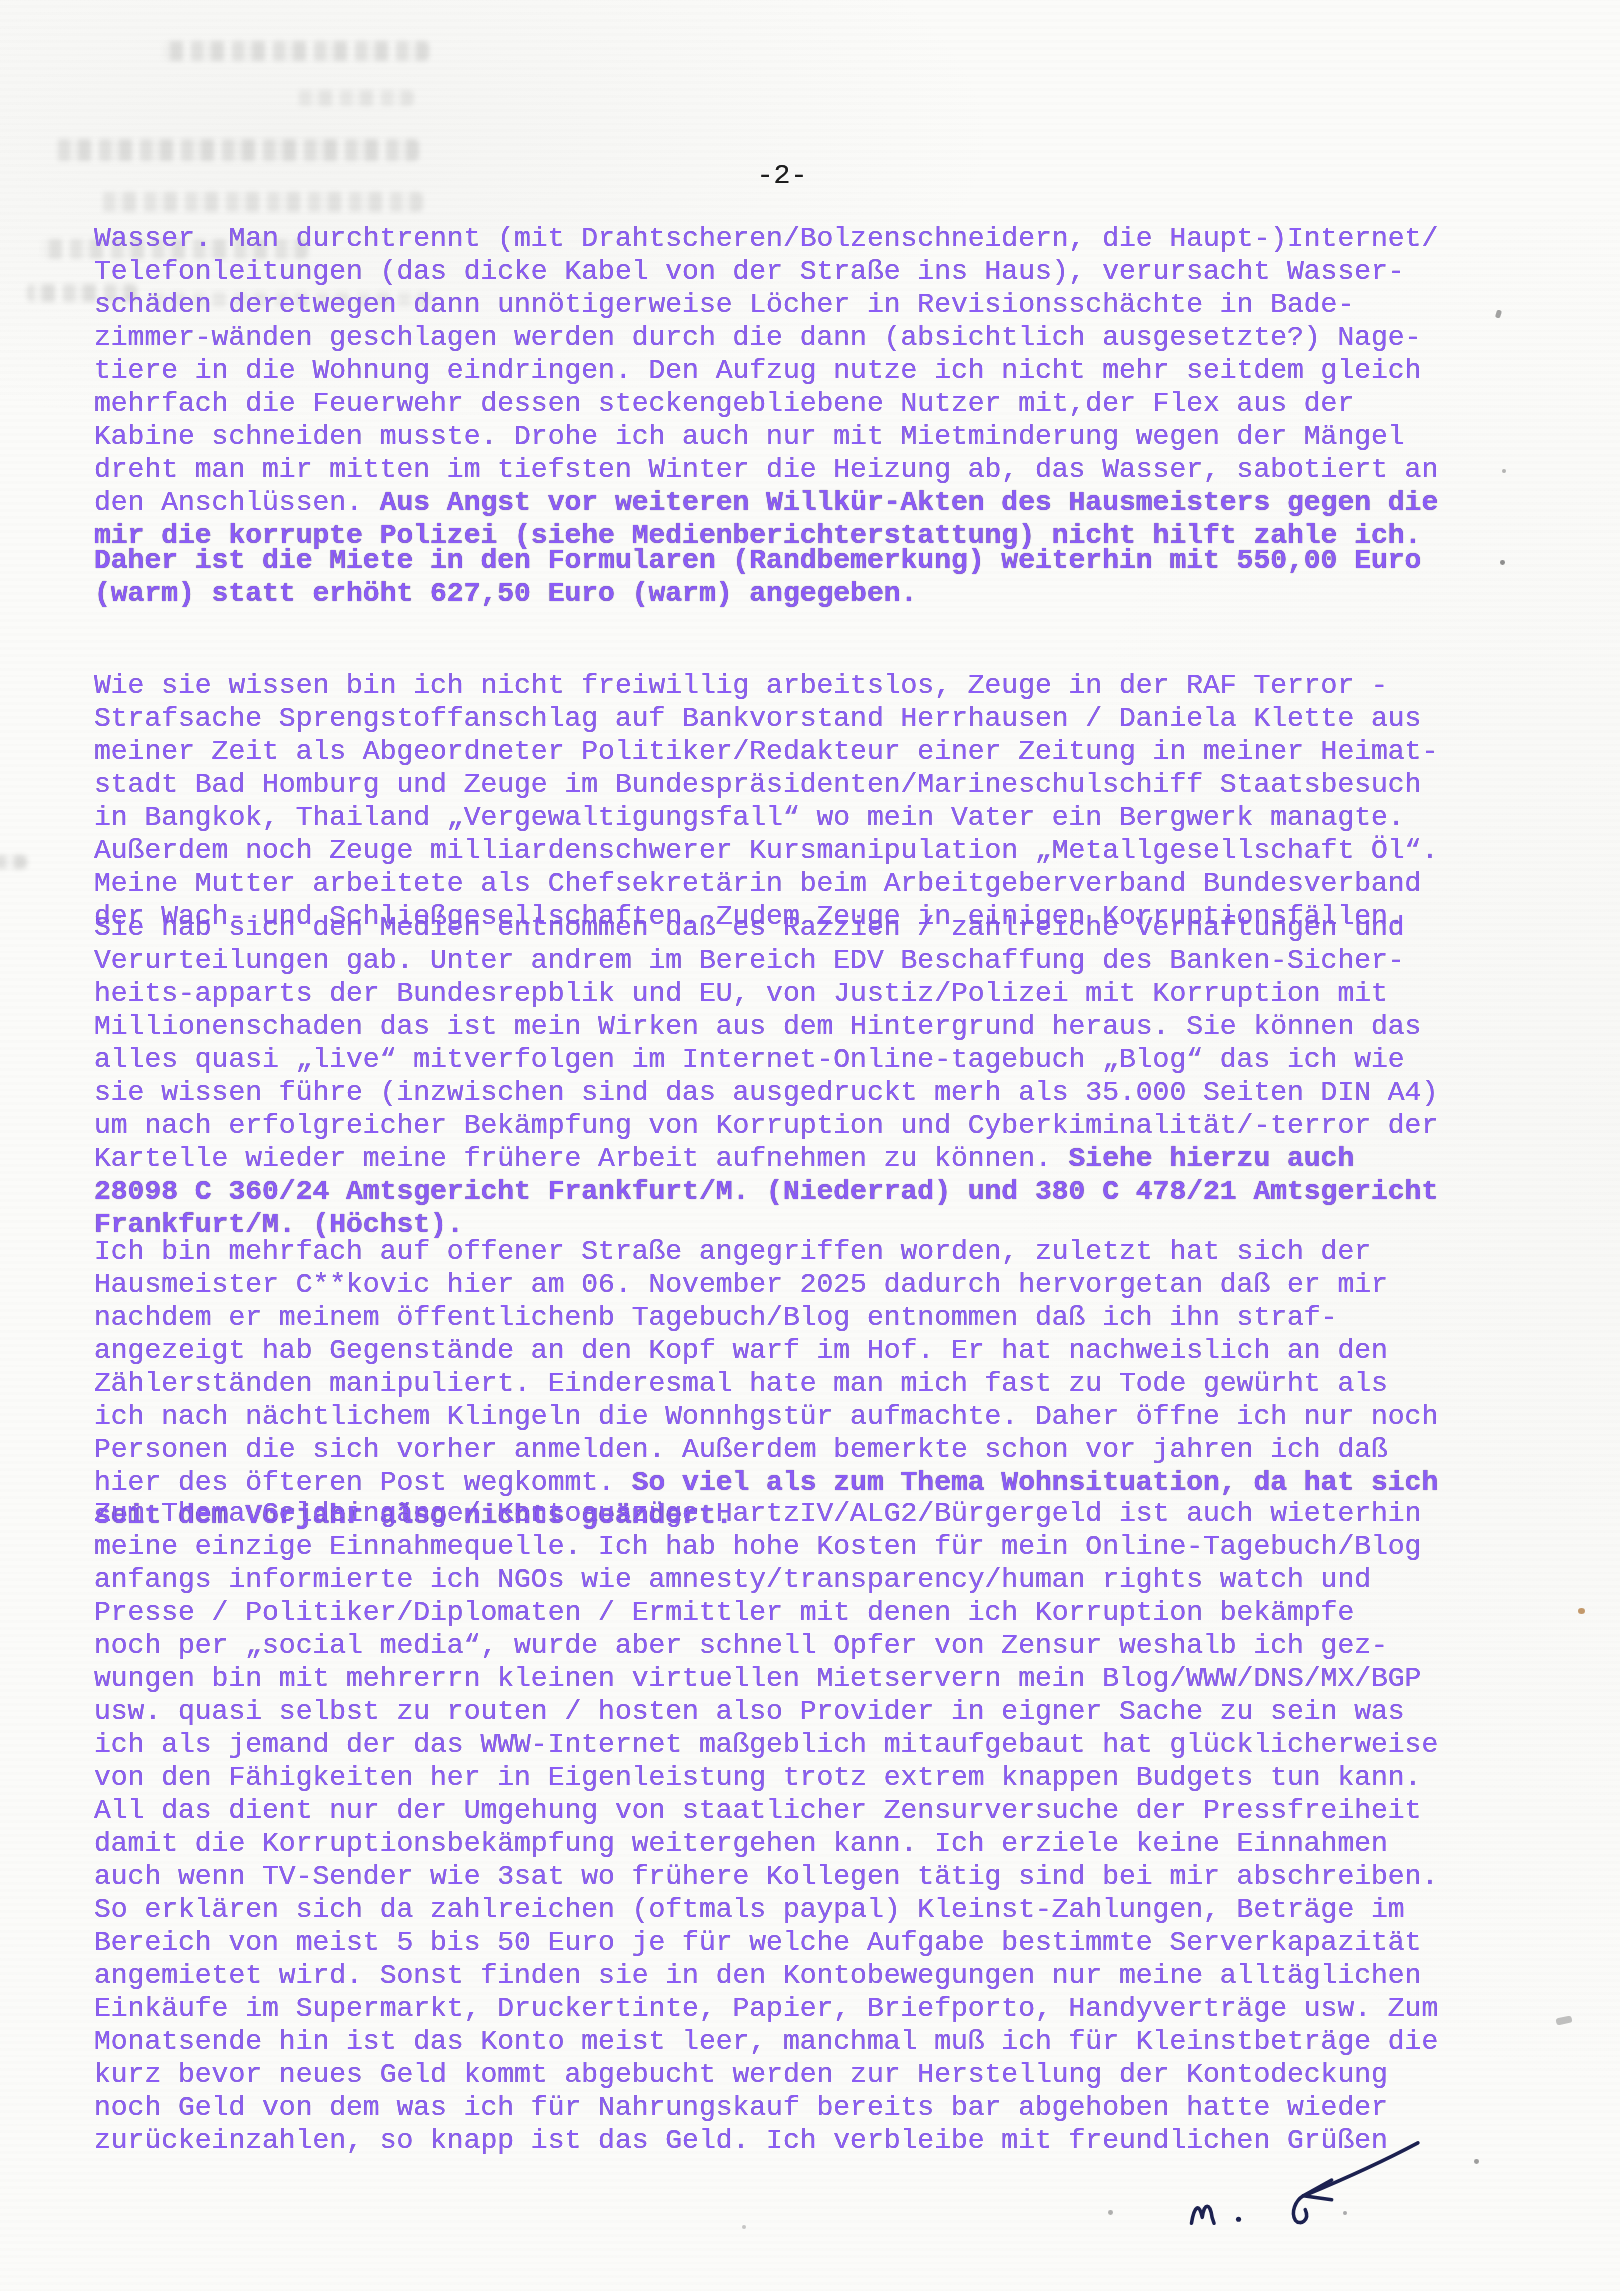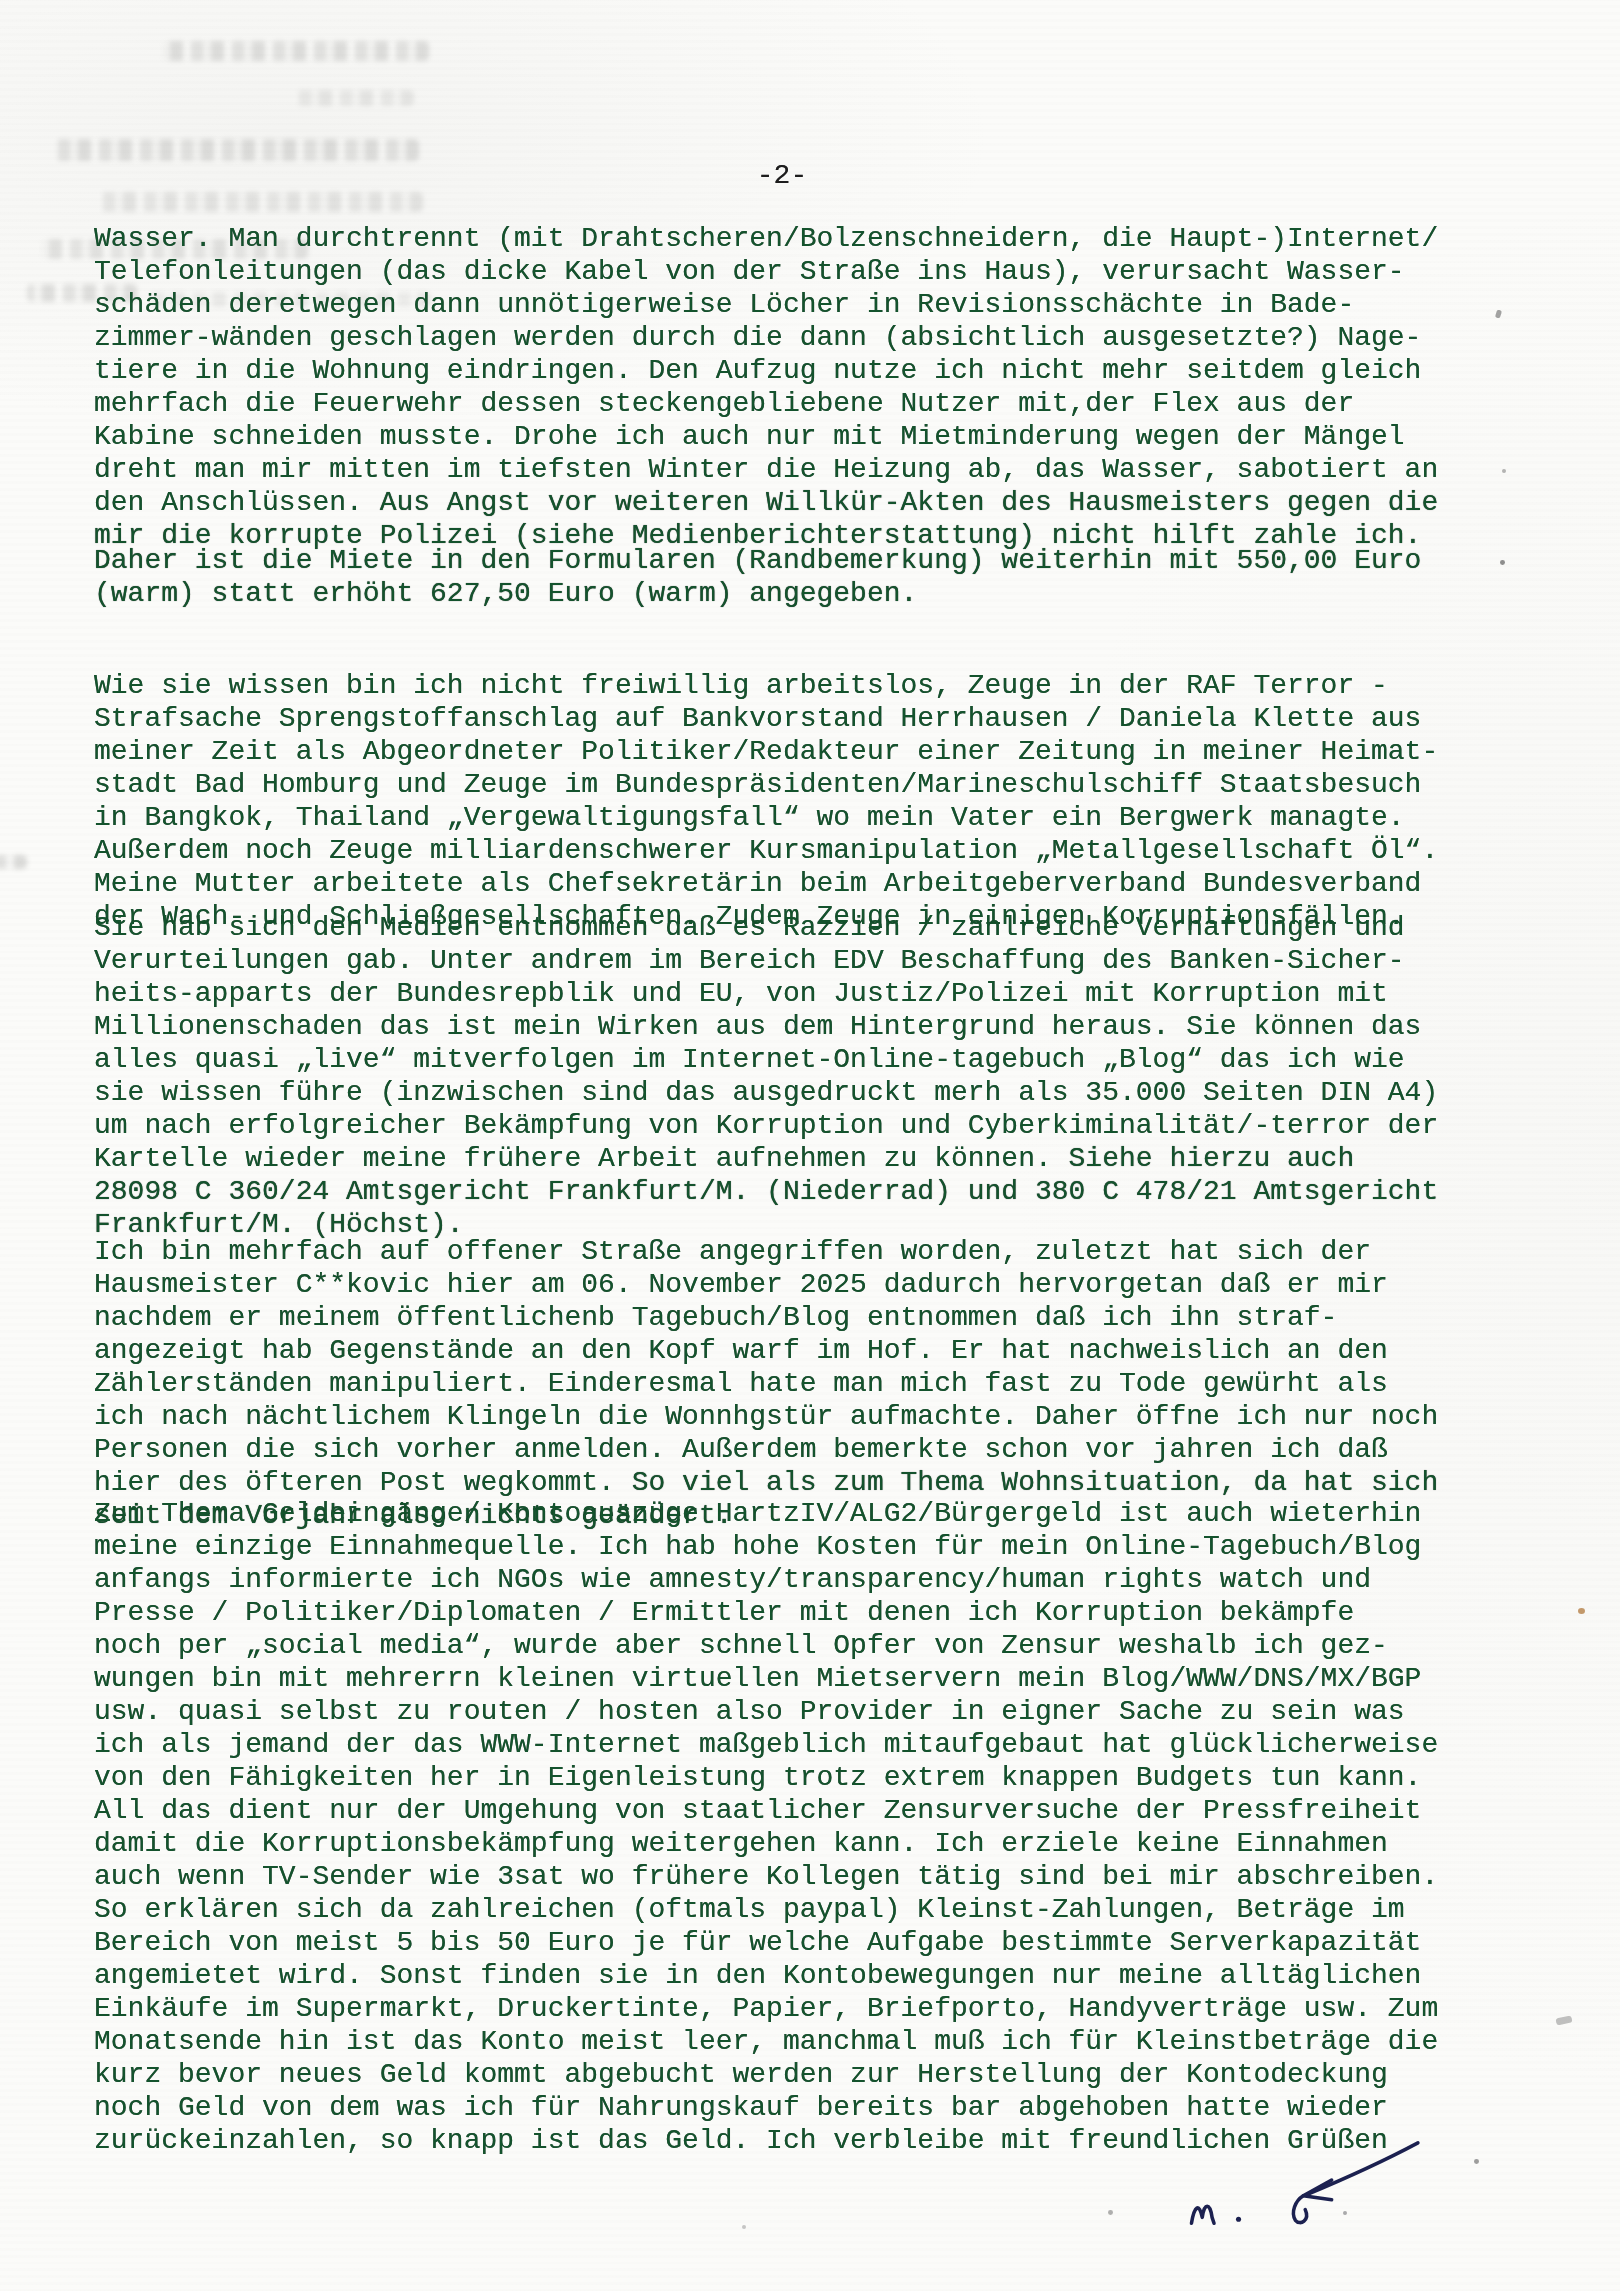--- a/index.html
+++ b/index.html
@@ -16,26 +16,26 @@
       radial-gradient(882px 1372px at 100% 50%, rgba(200,200,196,0.07), transparent 70%),
       repeating-linear-gradient(0deg, rgba(120,120,118,0.015) 0 2.9px, transparent 2.9px 6.9px);
   }
   .page-number{
     position:absolute;top:160px;left:94px;width:1376px;
     text-align:center;font-size:28px;color:#1d1d1d;
     text-shadow:0 0 0.6px rgba(20,20,20,0.65);
   }
   .para{
     position:absolute;left:94px;width:1404px;
-    font-size:28px;line-height:33px;color:#14532d;
+    font-size:28px;line-height:33px;color:#8b5cf6;
     white-space:pre-wrap;
     text-shadow:0 0 0.6px rgba(20,20,20,0.65);
   }
   .run{font-weight:normal;}
-  .run.bold{font-weight:normal;text-shadow:0 0 0.8px rgba(10,10,10,0.8);margin-top:13px;}
+  .run.bold{font-weight:bold;text-shadow:0 0 0.8px rgba(10,10,10,0.8);margin-top:13px;}
   .pp0{top:222px}
   .pp1{top:544px}
   .pp2{top:669px}
   .pp3{top:911px}
   .pp4{top:1235px}
   .pp5{top:1497px}
   
   .ghost{
     position:absolute;border-radius:4.9px;
     background:repeating-linear-gradient(90deg, rgba(110,110,108,0.5) 0 12.7px, rgba(140,140,138,0.12) 12.7px 20.6px, rgba(110,110,108,0.42) 20.6px 33px, transparent 33px 41px);

